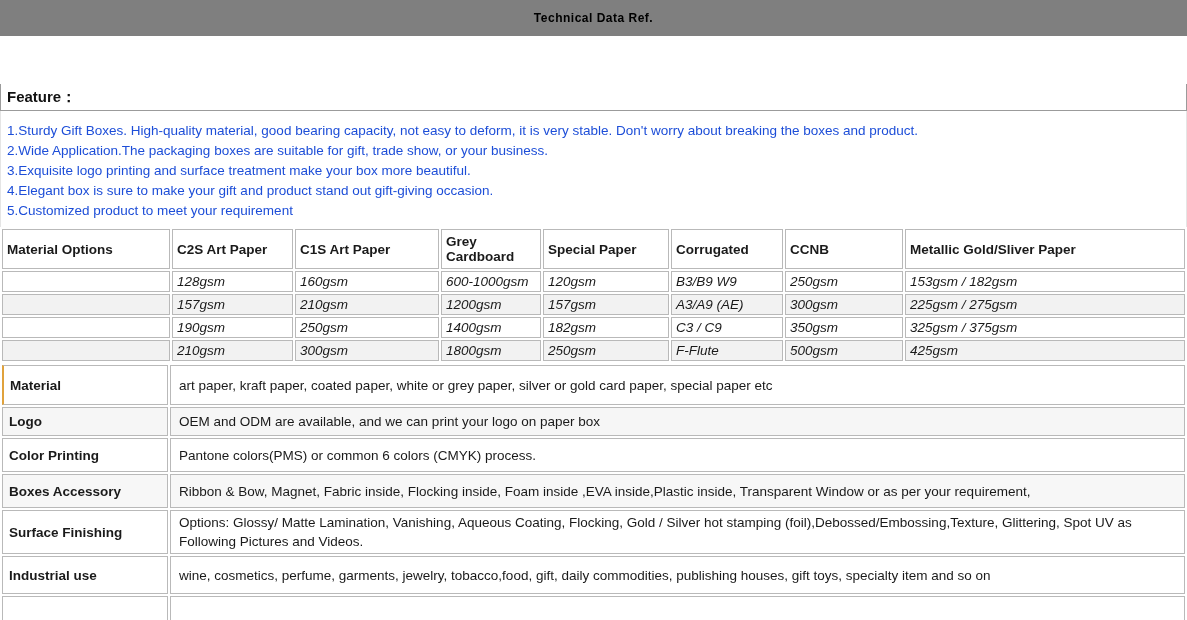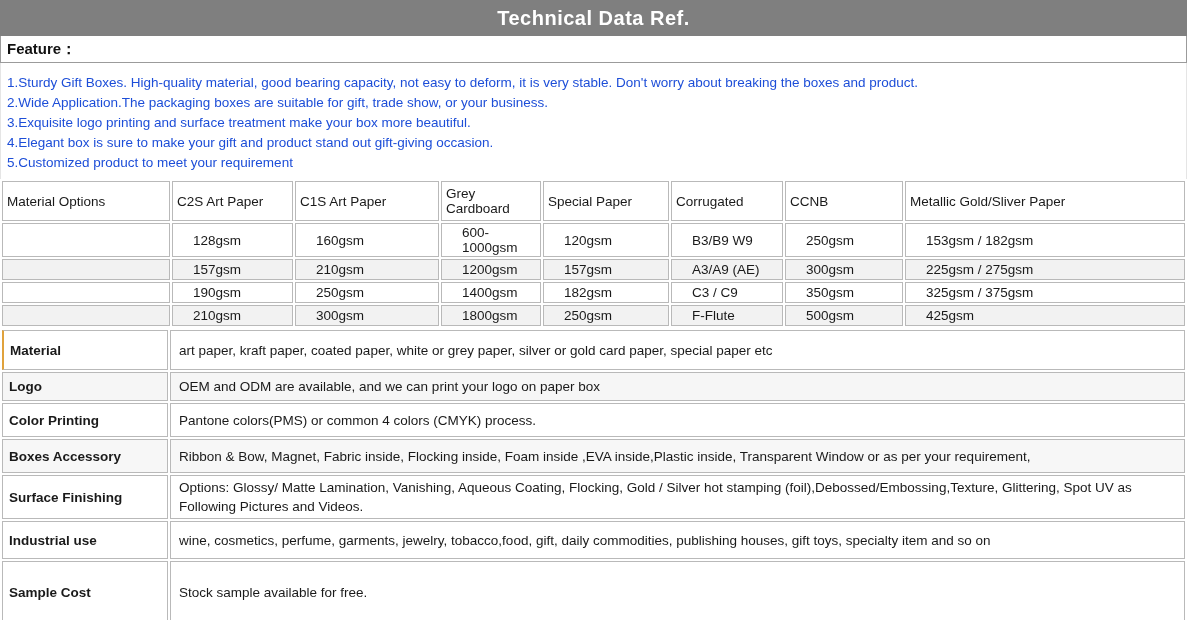--- a/index.html
+++ b/index.html
@@ -1,37 +1,37 @@
 <!DOCTYPE html>
 <html><head>
 <meta charset="utf-8">
 <style>
   html,body{margin:0;padding:0;background:#ffffff;}
   body{width:1187px;font-family:"Liberation Sans","DejaVu Sans",sans-serif;color:#1a1a1a;}
   .page{width:1187px;}
 
   
   .titlebar{height:36px;background:#7f7f7f;display:flex;align-items:center;justify-content:center;}
-  .titlebar span{color:#ffffff;font-size:20px;font-weight:bold;letter-spacing:0.5px;}
+  .titlebar span{color:#000000;font-size:12px;font-weight:bold;letter-spacing:0.5px;}
 
   
-  .feature-head{height:26px;border:1px solid #9b9b9b;border-top:none;display:flex;align-items:center;padding-left:6px;}
+  .feature-head{height:26px;border:1px solid #9b9b9b;border-top:none;display:flex;align-items:center;padding-left:6px;margin-top:48px;}
   .feature-head span{font-weight:bold;font-size:15px;color:#111;}
 
   
   .feature-list{padding:10px 6px 6px 6px;border-left:1px solid #e5e5e5;border-right:1px solid #e5e5e5;}
   .feature-item{font-size:13.5px;line-height:20px;color:#1d4ed8;}
 
   
   table{border-collapse:separate;border-spacing:2px;width:1187px;table-layout:fixed;background:#ffffff;}
   th,td{border:1px solid #b9b9b9;background:#ffffff;font-size:13.5px;overflow:hidden;}
 
   
-  .spec th{font-weight:normal;text-align:left;padding:2px 4px;height:34px;vertical-align:middle;font-size:13.5px;}
-  .spec td{height:17px;padding:1px 20px;vertical-align:middle;}
+  .spec th{font-weight:bold;text-align:left;padding:2px 4px;height:34px;vertical-align:middle;font-size:13.5px;}
+  .spec td{height:17px;padding:1px 4px;vertical-align:middle;font-style:italic;}
   .spec tbody tr:nth-child(even) td{background:#f2f2f2;}
 
   
   .attrs th{font-weight:bold;text-align:left;padding:4px 6px;vertical-align:middle;font-size:13.5px;}
   .attrs td{padding:2px 8px;vertical-align:middle;line-height:19px;margin-top:26px;}
   .attrs tr:nth-child(1) th{border-left:2px solid #e0a23c;height:30px;}
   .attrs tr:nth-child(1) td{height:30px;}
   .attrs tr:nth-child(2) th,.attrs tr:nth-child(2) td{height:19px;background:#f6f6f6;}
   .attrs tr:nth-child(3) th,.attrs tr:nth-child(3) td{height:24px;}
   .attrs tr:nth-child(4) th,.attrs tr:nth-child(4) td{height:24px;background:#f7f7f7;}
@@ -138,21 +138,21 @@
         <tr>
           <th>Material</th>
           <td>art paper, kraft paper, coated paper, white or grey paper, silver or gold card paper, special paper etc</td>
         </tr>
         <tr>
           <th>Logo</th>
           <td>OEM and ODM are available, and we can print your logo on paper box</td>
         </tr>
         <tr>
           <th>Color Printing</th>
-          <td>Pantone colors(PMS) or common 4 colors (CMYK) process.</td>
+          <td>Pantone colors(PMS) or common 6 colors (CMYK) process.</td>
         </tr>
         <tr>
           <th>Boxes Accessory</th>
           <td>Ribbon &amp; Bow, Magnet, Fabric inside, Flocking inside, Foam inside ,EVA inside,Plastic inside, Transparent Window or as per your requirement,</td>
         </tr>
         <tr>
           <th>Surface Finishing</th>
           <td>Options: Glossy/ Matte Lamination, Vanishing, Aqueous Coating, Flocking, Gold / Silver hot stamping (foil),Debossed/Embossing,Texture, Glittering, Spot UV as Following Pictures and Videos.</td>
         </tr>
         <tr>

